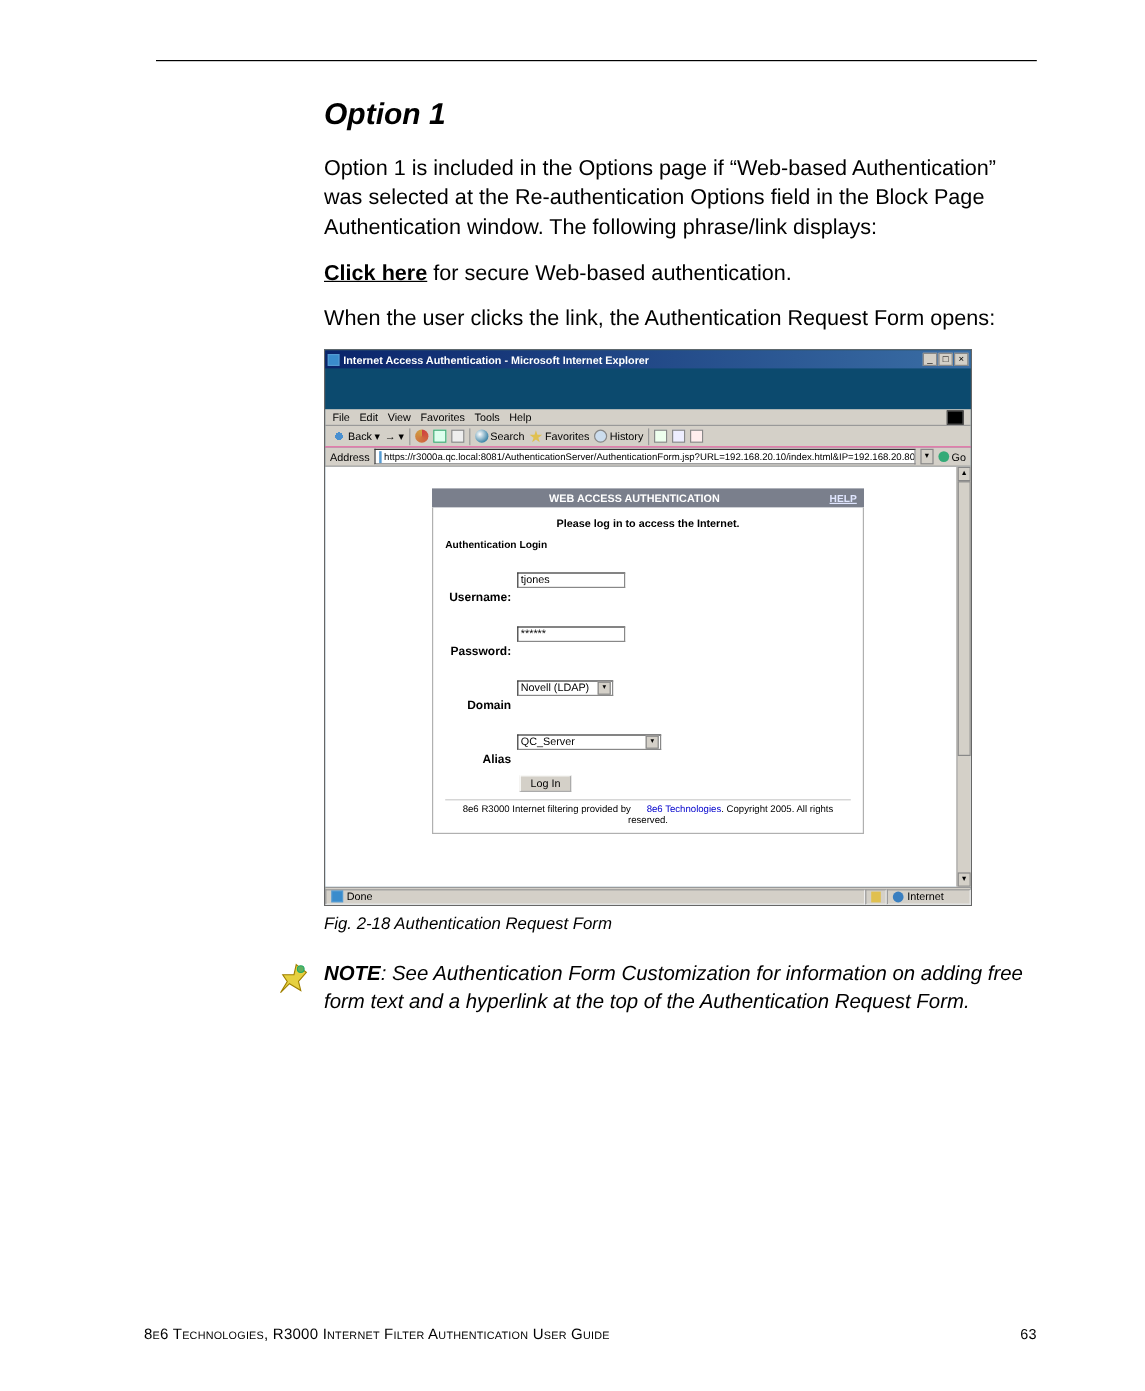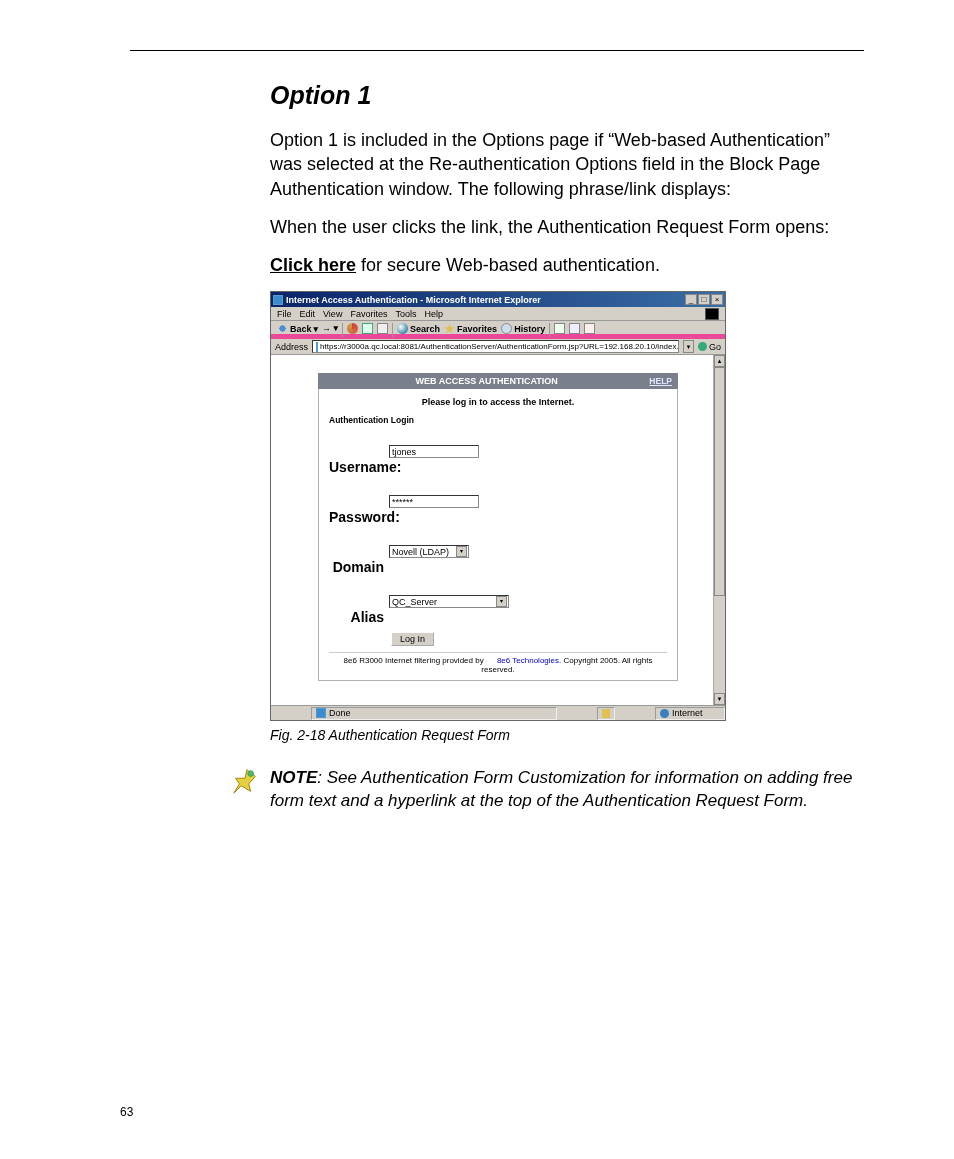--- a/index.html
+++ b/index.html
@@ -42,45 +42,45 @@
     font-size: 18px;
     line-height: 1.35;
     margin-bottom: 14px;
   }
   .click-link {
     font-weight: bold;
     text-decoration: underline;
   }
   
   .ie-window {
-    width: 456px;
+    width: 540px;
     border: 1px solid #666;
     font-family: Tahoma, Arial, sans-serif;
     font-size: 9px;
     background: #0c4a6e;
     margin-bottom: 6px;
   }
   .ie-titlebar {
     background: linear-gradient(to right, #0a246a, #3a6ea5);
     color: #fff;
     display: flex;
     align-items: center;
     justify-content: space-between;
     padding: 1px 2px;
     height: 15px;
   }
   .ie-titlebar .left { display:flex; align-items:center; gap:3px;}
   .ie-icon { width:10px; height:10px; background:#3a8ccc; display:inline-block; border:1px solid #fff2;}
   .ie-title { font-weight: bold; font-size:9px;}
   .ie-winbtns { display:flex; gap:1px;}
   .ie-winbtn { width:12px; height:11px; background:#d4d0c8; border:1px solid #888; font-size:8px; line-height:9px; text-align:center; color:#000;}
-  .ie-menubar { display:flex; align-items:center; gap:8px; padding:1px 6px; height:14px; background:#d4d0c8; border-bottom:1px solid #999;}
+  .ie-menubar { display:flex; align-items:center; gap:8px; padding:1px 6px; height:14px; background:#d4d0c8; border-bottom:1px solid #999;margin-top:34px;}
   .ie-menubar span { font-size:9px; color:#000;}
   .ie-menubar .logo { margin-left:auto; width:14px; height:12px; background:#000; border:1px solid #555;}
-  .ie-toolbar { display:flex; align-items:flex-start; gap:4px; padding:2px 6px; height:18px; background:#d4d0c8; border-bottom:5px solid #ec4899;font-weight:bold;}
+  .ie-toolbar { display:flex; align-items:center; gap:4px; padding:2px 6px; height:18px; background:#d4d0c8; border-bottom:1px solid #ec4899;}
   .ie-toolbar .btn { display:flex; align-items:center; gap:2px; font-size:9px;}
   .ie-toolbar .glyph { width:11px; height:11px; display:inline-block;}
   .ie-toolbar .sep { width:1px; height:14px; background:#999;}
   .ie-addrbar { display:flex; align-items:center; gap:4px; padding:2px 4px; height:16px; background:#d4d0c8; border-bottom:1px solid #999;}
   .ie-addrbar .lbl { font-size:9px;}
   .ie-addrbar .addrbox { flex:1; background:#fff; border:1px inset #888; padding:0 3px; font-size:8px; white-space:nowrap; overflow:hidden; height:13px; line-height:12px; display:flex; align-items:center; gap:2px;}
   .ie-addrbar .dd { width:11px; height:13px; background:#d4d0c8; border:1px solid #888; font-size:7px; text-align:center; line-height:11px;}
   .ie-addrbar .go { font-size:9px; display:flex; align-items:center; gap:2px;}
   .ie-viewport { background:#fff; height:350px; padding:12px 12px 0 12px; position:relative; overflow:hidden;}
   .ie-scrollbar { position:absolute; right:0; top:0; bottom:0; width:12px; background:#d4d0c8; border-left:1px solid #aaa;}
@@ -89,29 +89,29 @@
   .ie-scrollbar .thumb { position:absolute; left:0; right:0; top:0; height:70%; background:#d4d0c8; border:1px solid #888;}
   .ie-scrollbar .arrow.bottom { position:absolute; bottom:0; left:0; right:0;}
   .auth-panel { margin: 0 auto; width: 360px;}
   .auth-header { background:#7a7f8c; color:#fff; font-size:9px; font-weight:bold; padding:3px 6px; display:flex; align-items:center;}
   .auth-header .title { flex:1; text-align:center;}
   .auth-header .help { font-size:8.5px; text-decoration:underline; color:#e0e6ff;}
   .auth-body { background:#fff; border:1px solid #b0b0b0; border-top:none; padding:8px 10px 6px 10px;}
   .auth-msg { text-align:center; font-size:9px; font-weight:bold; margin-bottom:8px;}
   .auth-group-label { font-size:8.5px; font-weight:bold; margin-bottom:3px;}
   .auth-row { display:flex; align-items:center; margin-bottom:3px;}
-  .auth-row .lbl { width:60px; text-align:right; font-size:14px; font-weight:bold; padding-right:5px;margin-top:31px;}
+  .auth-row .lbl { width:60px; text-align:right; font-size:10px; font-weight:bold; padding-right:5px;margin-top:31px;}
   .auth-row input, .auth-row .select { font-size:9px; border:1px inset #888; background:#fff; height:13px; padding:0 2px;}
   .auth-row .select { display:flex; align-items:center; justify-content:space-between;}
   .auth-row .select .dd { width:11px; height:11px; background:#d4d0c8; border:1px solid #888; font-size:6px; text-align:center; line-height:9px; margin-right:-1px;}
   .login-btn { margin:4px 0 4px 62px; background:#d4d0c8; border:1px outset #fff; font-size:9px; padding:1px 8px; display:inline-block;}
   .auth-footer { font-size:8px; text-align:center; border-top:1px solid #ccc; padding-top:3px; margin-top:2px;}
   .auth-footer a { color:#0000cc; margin-left:11px;}
   .ie-status { display:flex; align-items:center; height:15px; background:#d4d0c8; border-top:1px solid #999; font-size:9px;}
-  .ie-status .cell { border:1px inset #eee; padding:0 4px; height:13px; display:flex; align-items:center; gap:3px;margin-left:40px;}
+  .ie-status .cell { border:1px inset #eee; padding:0 4px; height:13px; display:flex; align-items:center; gap:3px;}
   .ie-status .done { flex:1;}
   .ie-status .sec { width:18px;}
   .ie-status .zone { width:70px;}
   .caption { font-style: italic; font-size: 14px; margin-bottom: 24px;}
   .note-row { display:flex; align-items:flex-start; gap:10px; margin-left:-40px;}
   .note-icon { width:30px; height:30px; flex-shrink:0;}
   .note-text { font-style: italic; font-size: 17px; line-height:1.35;}
   .note-text b { font-weight:bold;}
   .footer {
     position: absolute;
@@ -130,25 +130,25 @@
 <body>
 
 <div class="page">
   <hr class="rule">
 
   <div class="content">
     <h2 class="section">Option 1</h2>
 
     <p class="para">Option 1 is included in the Options page if “Web-based Authentication” was selected at the Re-authentication Options field in the Block Page Authentication window. The following phrase/link displays:</p>
 
-    <p class="para">When the user clicks the link, the Authentication Request Form opens:</p>
-
     <p class="para">
       <span class="click-link">Click here</span><span> for secure Web-based authentication.</span>
     </p>
+
+    <p class="para">When the user clicks the link, the Authentication Request Form opens:</p>
 
     <div class="ie-window">
       <div class="ie-titlebar">
         <div class="left">
           <span class="ie-icon"></span>
           <span class="ie-title">Internet Access Authentication - Microsoft Internet Explorer</span>
         </div>
         <div class="ie-winbtns">
           <span class="ie-winbtn">_</span>
           <span class="ie-winbtn">□</span>
@@ -270,14 +270,15 @@
         <circle cx="22" cy="7" r="3" fill="#60b060" stroke="#2a6" stroke-width="1"></circle>
       </svg>
       <div class="note-text">
         <b>NOTE</b><span>: See Authentication Form Customization for information on adding free form text and a hyperlink at the top of the Authentication Request Form.</span>
       </div>
     </div>
   </div>
 </div>
 
 <div class="footer">
+  <span>8e6 Technologies, R3000 Internet Filter Authentication User Guide</span>
   <span class="pg">63</span>
 </div>
 
 </body></html>

